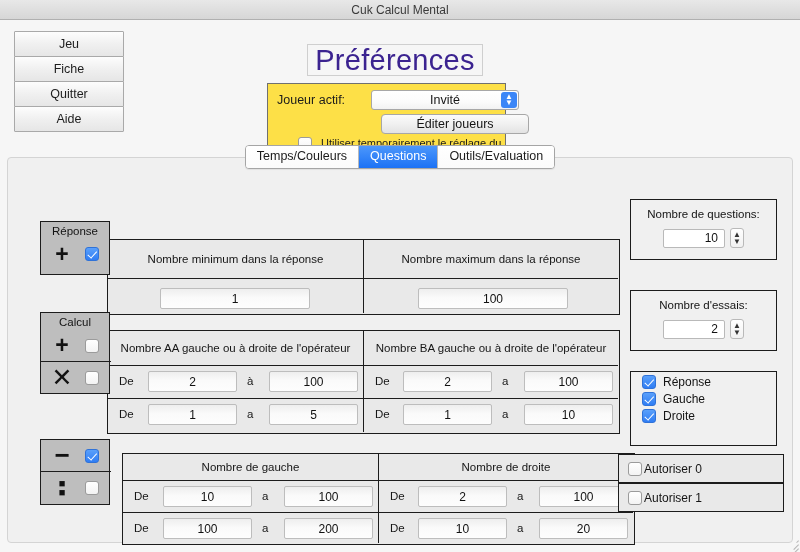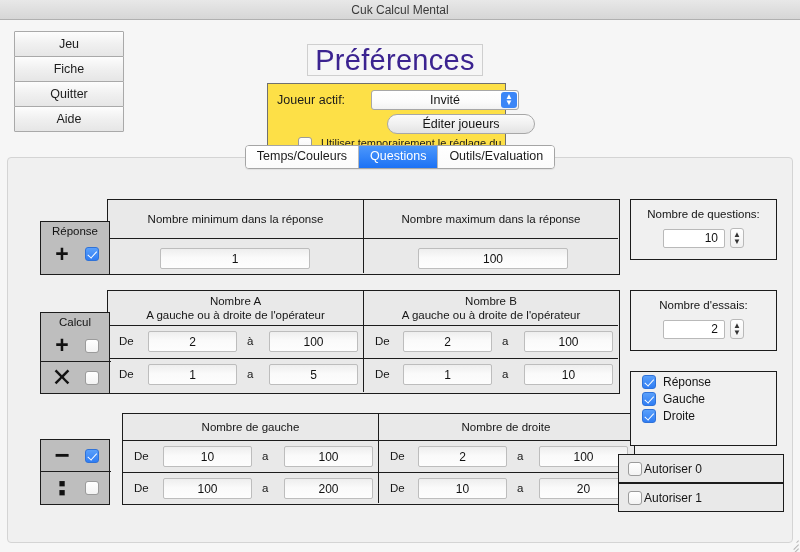--- a/index.html
+++ b/index.html
@@ -129,27 +129,27 @@
     display: flex;
     flex-direction: column;
     align-items: center;
     justify-content: center;
     line-height: 6px;
     color: #fff;
     font-size: 8px;
   }
   .edit-players {
     position: absolute;
-    left: 119px;
+    left: 113px;
     top: 30px;
     width: 148px;
     height: 20px;
     background: linear-gradient(to bottom, #fbfbfb 0%, #efefef 55%, #e3e3e3 100%);
     border: 1px solid #a7a7a7;
-    border-radius: 10px;
+    border-radius: 4px;
     box-sizing: border-box;
     text-align: center;
     font-size: 12.5px;
     line-height: 18px;
     color: #141414;
     cursor: default;
   }
   .temp-row {
     position: absolute;
     left: 30px;
@@ -237,20 +237,21 @@
     border-radius: 4px;
     box-sizing: border-box;
   }
 
   
   .grid-block {
     position: absolute;
     border: 1.5px solid #1c1c1c;
     box-sizing: border-box;
     background: #e9e9e9;
+    margin-top: 40px;
   }
   .rowhead {
     position: absolute;
     border: 1.5px solid #1c1c1c;
     background: #bebebe;
     box-sizing: border-box;
     z-index: 3;
   }
   .rowhead-caption {
     text-align: center;
@@ -506,25 +507,25 @@
     </div>
     <div class="rowhead" style="left:32px; top:63px; width:70px; height:54px;">
       <div class="rowhead-caption">Réponse</div>
       <div class="op-line">
         <span class="op-glyph">+</span>
         <span class="cbox checked"></span>
       </div>
     </div>
 
     <div class="grid-block" style="left:99px; top:132px; width:513px; height:104px;">
-      <div class="colhdr" style="left:0; top:0; width:255px; height:34px; flex-direction:column;">
+      <div class="colhdr" style="left:0; top:0; width:255px; height:34px; flex-direction:row;">
         <span>Nombre A</span>
         <span>A gauche ou à droite de l'opérateur</span>
       </div>
-      <div class="colhdr" style="left:256px; top:0; width:254px; height:34px; flex-direction:column;">
+      <div class="colhdr" style="left:256px; top:0; width:254px; height:34px; flex-direction:row;">
         <span>Nombre B</span>
         <span>A gauche ou à droite de l'opérateur</span>
       </div>
       <div class="vline" style="left:255px; top:0; height:101px;"></div>
       <div class="hline" style="left:0; top:34px; width:510px;"></div>
       <div class="hline" style="left:0; top:67px; width:510px;"></div>
 
       <div class="minilabel" style="left:11px; top:44px;">De</div>
       <div class="field" style="left:40px; top:40px; width:89px; height:21px;">2</div>
       <div class="minilabel" style="left:139px; top:44px;">à</div>

